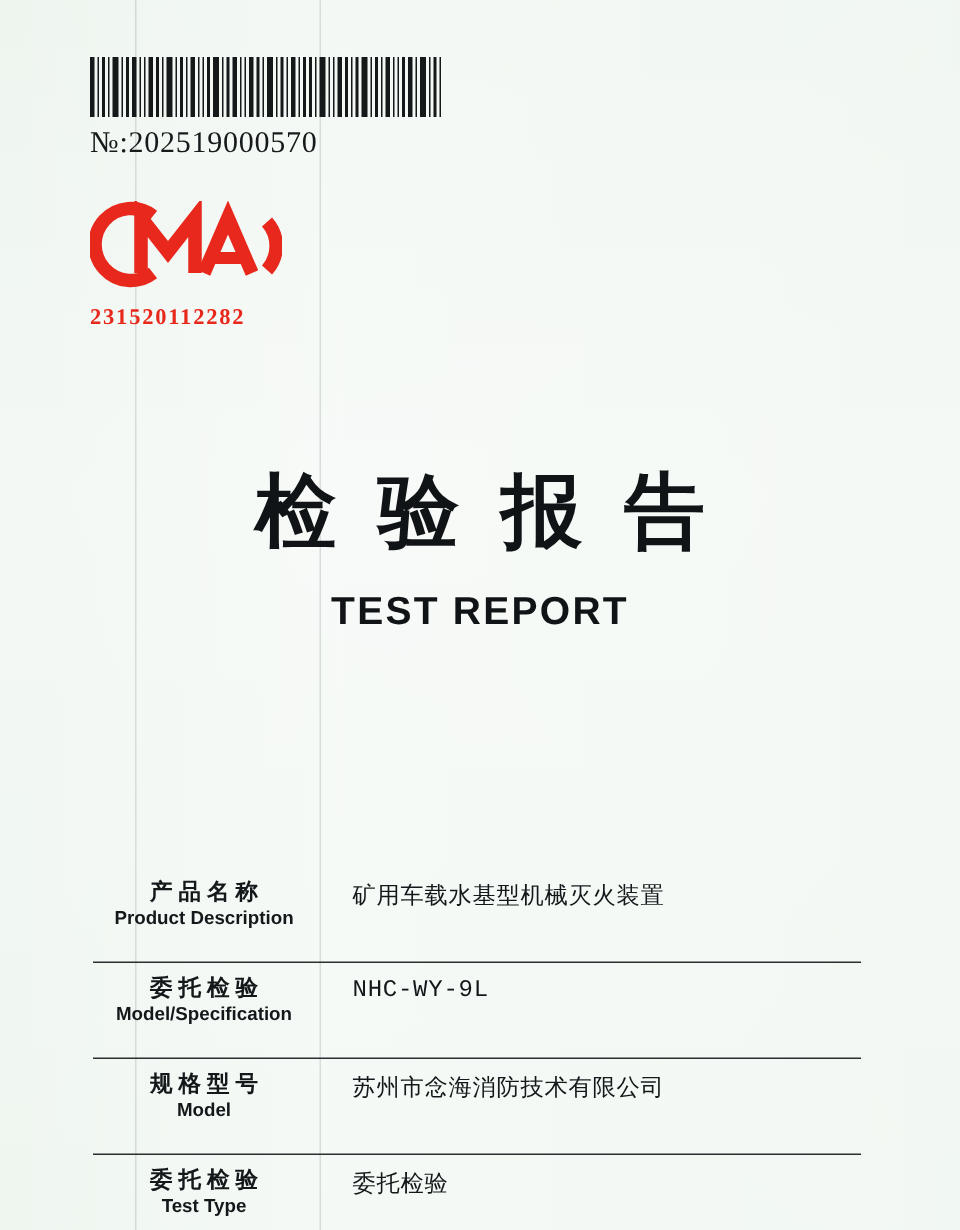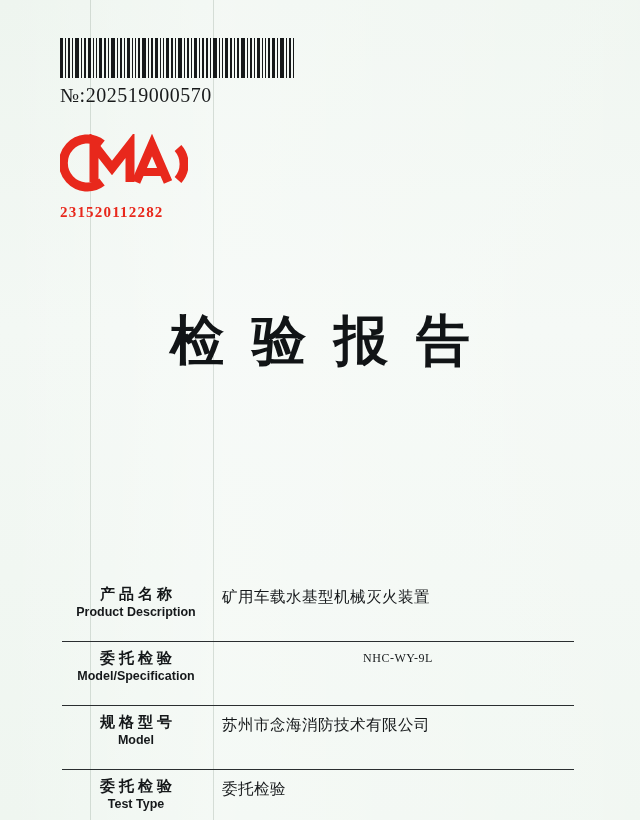--- a/index.html
+++ b/index.html
@@ -115,20 +115,21 @@
     left: 62px;
     top: 578px;
     width: 512px;
   }
   .field-row {
     position: relative;
     height: 63px;
     border-bottom: 1px solid #2a2e30;
     display: flex;
     align-items: flex-start;
+    gap: 13px;
   }
   .field-label {
     width: 148px;
     flex: 0 0 148px;
     padding-top: 6px;
     text-align: center;
   }
   .label-cn {
     font-family: "DejaVu Sans", sans-serif;
     font-size: 15px;
@@ -150,24 +151,23 @@
   .field-value {
     flex: 1 1 auto;
     padding-top: 9px;
     padding-left: 12px;
     font-family: "DejaVu Sans", sans-serif;
     font-size: 15.5px;
     color: #15181a;
     letter-spacing: 0.5px;
   }
   .field-value.mono {
-    font-family: Liberation Serif, serif;
-    font-size: 12px;
+    font-family: Liberation Mono, monospace;
+    font-size: 16px;
     letter-spacing: 0.5px;
-    text-align: center;
   }
 </style>
 </head>
 <body>
 
 <div class="page">
 
   <div class="fold-line fold-a"></div>
   <div class="fold-line fold-b"></div>
 
@@ -250,20 +250,21 @@
         <path d="M76,48 L92,11 L108,48" fill="none" stroke="#e8281c" stroke-width="9" stroke-linejoin="miter"></path>
         <path d="M82,38 L102,38" fill="none" stroke="#e8281c" stroke-width="8"></path>
 
         <path d="M118,14 A24,24 0 0,1 118,46" fill="none" stroke="#e8281c" stroke-width="9"></path>
       </svg>
     </div>
     <div class="cma-code">231520112282</div>
   </div>
 
   <div class="title-cn">检验报告</div>
+  <div class="title-en">TEST REPORT</div>
 
   <div class="fields" id="fields">
       <div class="field-row">
         <div class="field-label">
           <div class="label-cn">产品名称</div>
           <div class="label-en">Product Description</div>
         </div>
         <div class="field-value">矿用车载水基型机械灭火装置</div>
       </div>
       <div class="field-row">

